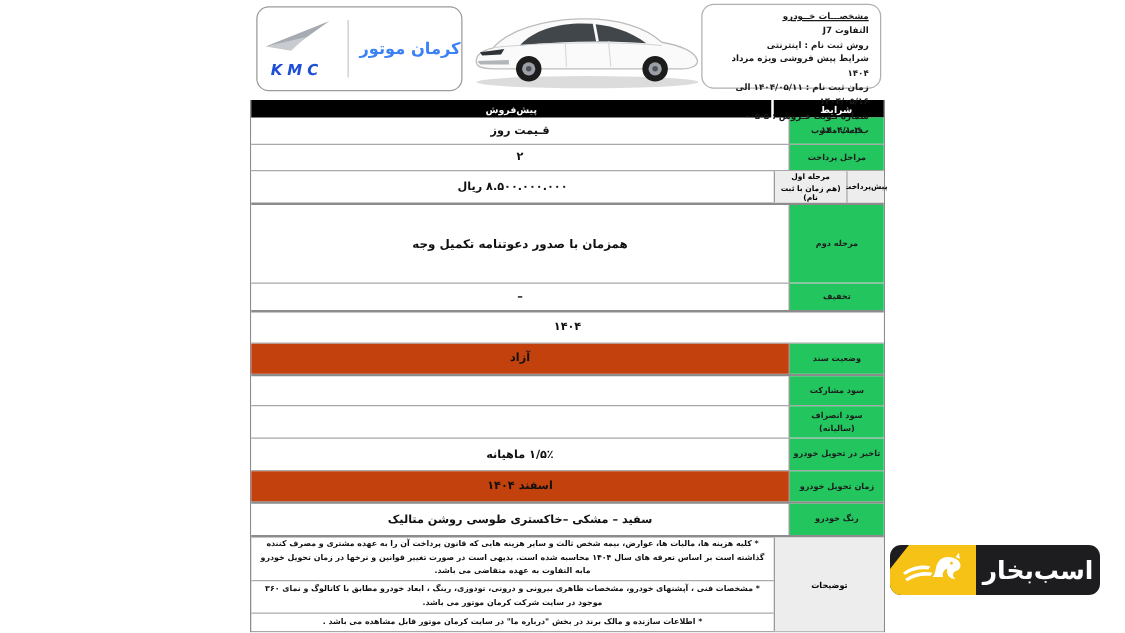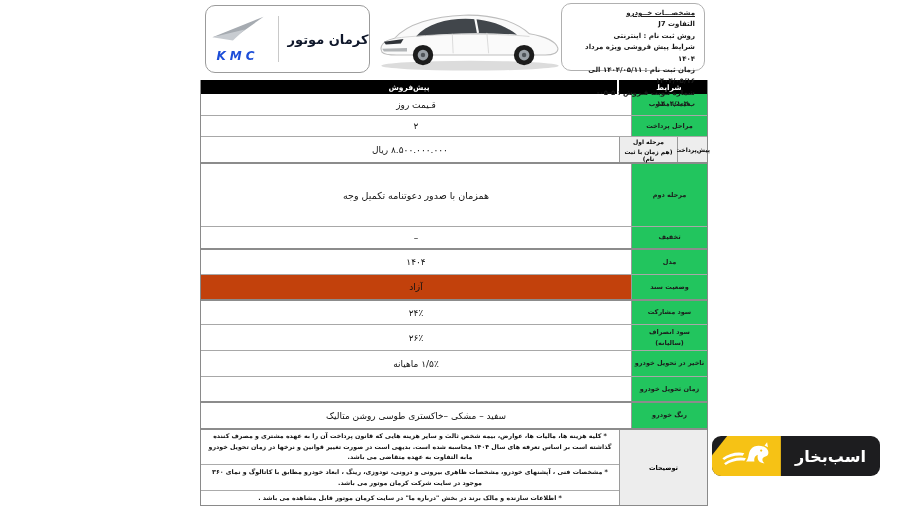--- a/index.html
+++ b/index.html
@@ -14,21 +14,21 @@
   .hdr { position: relative; height: 80px; }
   .logo-box {
     position: absolute; left: 5px; top: 5px; width: 165px; height: 68px;
     border: 1px solid #9b9b9b; border-radius: 10px;
     display: flex; align-items: center; justify-content: center; gap: 9px; background:#fff;
   }
   .kmc-stack { display:flex; flex-direction:column; align-items:center; }
   .kmc-latin { font-weight: bold; font-style: italic; letter-spacing: 4px;
     font-size: 12px; color: #1d4ed8; margin-top: 1px; }
   .vdiv { width: 1px; height: 46px; background: #c9c9c9; }
-  .kmc-fa { font-size: 13px; font-weight: bold; color: #0f172a; direction: rtl; }
+  .kmc-fa { font-size: 13px; font-weight: bold; color: #3b82f6; direction: rtl; }
 
   .car-wrap { position: absolute; left: 168px; top: 4px; width: 204px; height: 72px; }
 
   .specs-box {
     position: absolute; left: 361px; top: 3px; width: 144px; height: 68px;
     border: 1px solid #b0b0b0; border-radius: 10px; background:#fff;
     direction: rtl; text-align: right; padding: 4px 9px 2px 4px;
     font-size: 7px; font-weight: bold; color: #1a1a1a; line-height: 11.4px;
   }
   .specs-title { text-decoration: underline; }
@@ -44,21 +44,21 @@
   .trow { display: flex; direction: rtl; border-top: 1px solid #a8a8a8; background:#fff; }
   .trow.sep { border-top: 2px solid #8c8c8c; }
   .lcell {
     width: 76px; background: #22c55e; border-left: 1px solid #9a9a9a;
     display: flex; align-items: center; justify-content: center;
     font-size: 6.5px; font-weight: bold; color: #1c1c1c; text-align: center; padding: 1px 2px;
     line-height: 1.6;
   }
   .vcell {
     flex: 1; display: flex; align-items: center; justify-content: center;
-    font-size: 9px; font-weight: normal; color: #111; text-align: center; padding: 1px 6px;
+    font-size: 9px; font-weight: bold; color: #111; text-align: center; padding: 1px 6px;
   }
   .vcell.alt { background: #c2410c; }
 
   .stage-outer { width: 30px; background:#ededed; border-left: 1px solid #9a9a9a;
     display:flex; align-items:center; justify-content:center;
     font-size: 6px; font-weight: bold; text-align:center; padding: 1px; line-height:1.5; }
   .stage-inner { width: 58px; background:#ededed; border-left: 1px solid #9a9a9a;
     display:flex; flex-direction:column; align-items:center; justify-content:center;
     font-size: 6px; font-weight: bold; text-align:center; gap: 3px; padding: 1px; }
 
@@ -75,21 +75,21 @@
   
   .hp-logo {
     position: absolute; left: 712px; top: 436px; width: 168px; height: 40px;
     border-radius: 9px; background: #1d1d1f; overflow: hidden;
     display: flex; direction: ltr;
   }
   .hp-yellow { width: 41%; background: #f6c215;
     clip-path: polygon(22% 0, 100% 0, 100% 100%, 0 100%, 0 48%);
     display: flex; align-items: center; justify-content: center; }
   .hp-black { flex: 1; display: flex; align-items: center; justify-content: center; }
-  .hp-text { color: #fff; font-weight: bold; font-size: 16px; direction: rtl; letter-spacing: 1px; }
+  .hp-text { color: #fff; font-weight: bold; font-size: 20px; direction: rtl; letter-spacing: 1px; }
 </style>
 </head>
 <body>
 
 <div class="page">
   <div class="doc">
 
     <div class="hdr">
       <div class="logo-box">
         <div class="kmc-stack">
@@ -163,46 +163,44 @@
         <div class="lcell">مرحله دوم</div>
         <div class="vcell" style="font-size:9.5px;">همزمان با صدور دعوتنامه تکمیل وجه</div>
       </div>
 
       <div class="trow" style="height:22px;">
         <div class="lcell">تخفیف</div>
         <div class="vcell">–</div>
       </div>
 
       <div class="trow sep" style="height:26px;">
-        <div class="lcell">مدل</div>
         <div class="vcell">۱۴۰۴</div>
       </div>
 
       <div class="trow" style="height:25px;">
         <div class="lcell">وضعیت سند</div>
         <div class="vcell alt">آزاد</div>
       </div>
 
       <div class="trow sep" style="height:25px;">
         <div class="lcell">سود مشارکت</div>
-        <div class="vcell">۲۴٪</div>
       </div>
 
       <div class="trow" style="height:26px;">
         <div class="lcell">سود انصراف (سالیانه)</div>
-        <div class="vcell">۲۶٪</div>
       </div>
 
       <div class="trow" style="height:26px;">
         <div class="lcell">تاخیر در تحویل خودرو</div>
         <div class="vcell">۱/۵٪ ماهیانه</div>
       </div>
 
       <div class="trow" style="height:25px;">
         <div class="lcell">زمان تحویل خودرو</div>
+        <div class="vcell alt">اسفند ۱۴۰۴</div>
       </div>
 
       <div class="trow sep" style="height:27px;">
         <div class="lcell">رنگ خودرو</div>
         <div class="vcell">سفید – مشکی –خاکستری طوسی روشن متالیک</div>
       </div>
 
       <div class="notes-row">
         <div class="notes-label">توضیحات</div>
         <div class="notes-col">

